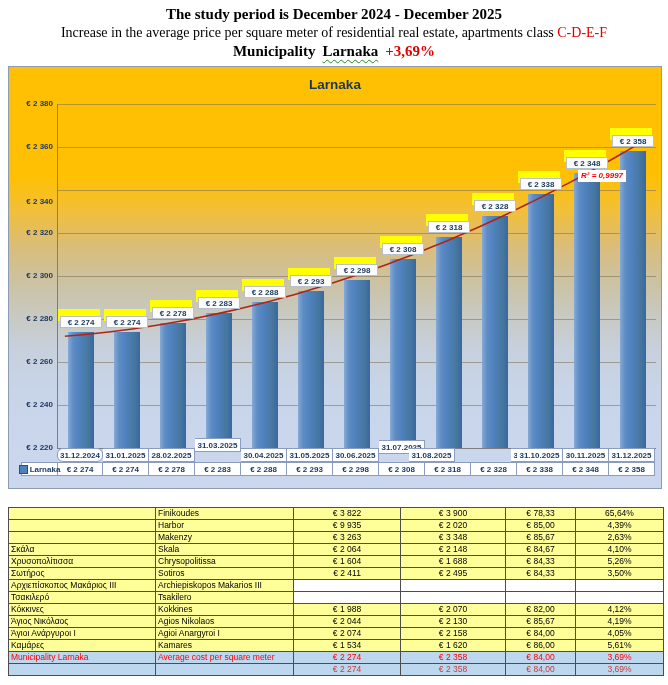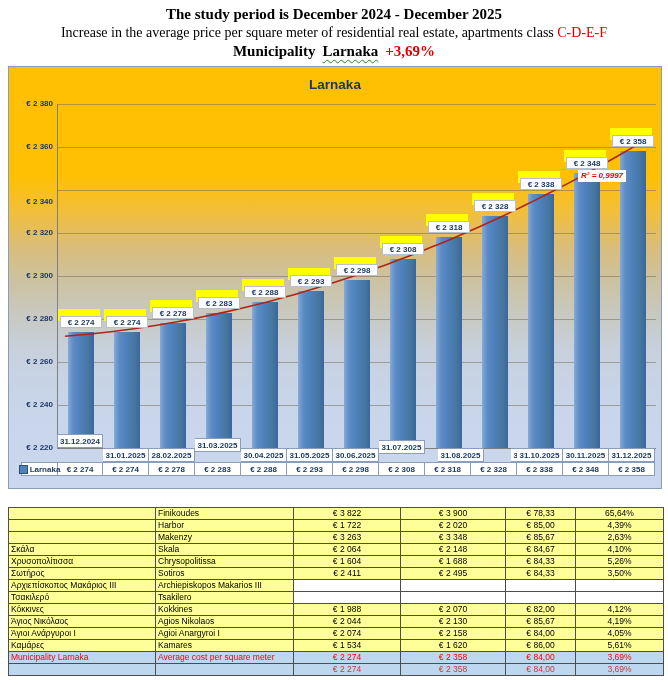--- a/index.html
+++ b/index.html
@@ -111,29 +111,29 @@
           <div class="vlabel" style="left: 324px; top: 138.8px;">€ 2 308</div>
           <div class="vlabel" style="left: 370px; top: 117.3px;">€ 2 318</div>
           <div class="vlabel" style="left: 416px; top: 95.8px;">€ 2 328</div>
           <div class="vlabel" style="left: 462px; top: 74.3px;">€ 2 338</div>
           <div class="vlabel" style="left: 508px; top: 52.8px;">€ 2 348</div>
           <div class="vlabel" style="left: 554px; top: 31.3px;">€ 2 358</div>
         </div>
       <div class="r2" style="left:520px;top:66px">R² = 0,9997</div>
     </div>
     <div id="datecells">
-        <div class="dcell first" style="left: 48px; top: 367px;">31.12.2024</div>
+        <div class="dcell first" style="left: 48px; top: 381px; border-radius: 6px;">31.12.2024</div>
         <div class="dcell" style="left: 94px; top: 381px;">31.01.2025</div>
         <div class="dcell" style="left: 140px; top: 381px;">28.02.2025</div>
         <div class="dcell" style="left: 186px; top: 371px;">31.03.2025</div>
         <div class="dcell" style="left: 232px; top: 381px;">30.04.2025</div>
         <div class="dcell" style="left: 278px; top: 381px;">31.05.2025</div>
         <div class="dcell" style="left: 324px; top: 381px;">30.06.2025</div>
         <div class="dcell" style="left: 370px; top: 373px;">31.07.2025</div>
-        <div class="dcell" style="left: 429px; top: 381px;">31.08.2025</div>
+        <div class="dcell" style="left: 400px; top: 381px;">31.08.2025</div>
         <div class="dcell" style="left: 462px; top: 381px; margin-left: 40px;">30.09.2025</div>
         <div class="dcell" style="left: 508px; top: 381px;">31.10.2025</div>
         <div class="dcell" style="left: 554px; top: 381px;">30.11.2025</div>
         <div class="dcell" style="left: 600px; top: 381px;">31.12.2025</div>
       </div>
     <div id="valuecells">
         <div class="dcell first" style="left: 48px; top: 395px;">€ 2 274</div>
         <div class="dcell" style="left: 94px; top: 395px;">€ 2 274</div>
         <div class="dcell" style="left: 140px; top: 395px;">€ 2 278</div>
         <div class="dcell" style="left: 186px; top: 395px;">€ 2 283</div>
@@ -167,21 +167,21 @@
           <td></td>
           <td>Finikoudes</td>
           <td class="c">€ 3 822</td>
           <td class="c">€ 3 900</td>
           <td class="c">€ 78,33</td>
           <td class="c">65,64%</td>
         </tr>
         <tr>
           <td></td>
           <td>Harbor</td>
-          <td class="c">€ 1 722</td>
+          <td class="c">€ 9 935</td>
           <td class="c">€ 2 020</td>
           <td class="c">€ 85,00</td>
           <td class="c">4,39%</td>
         </tr>
         <tr>
           <td></td>
           <td>Makenzy</td>
           <td class="c">€ 3 263</td>
           <td class="c">€ 3 348</td>
           <td class="c">€ 85,67</td>

